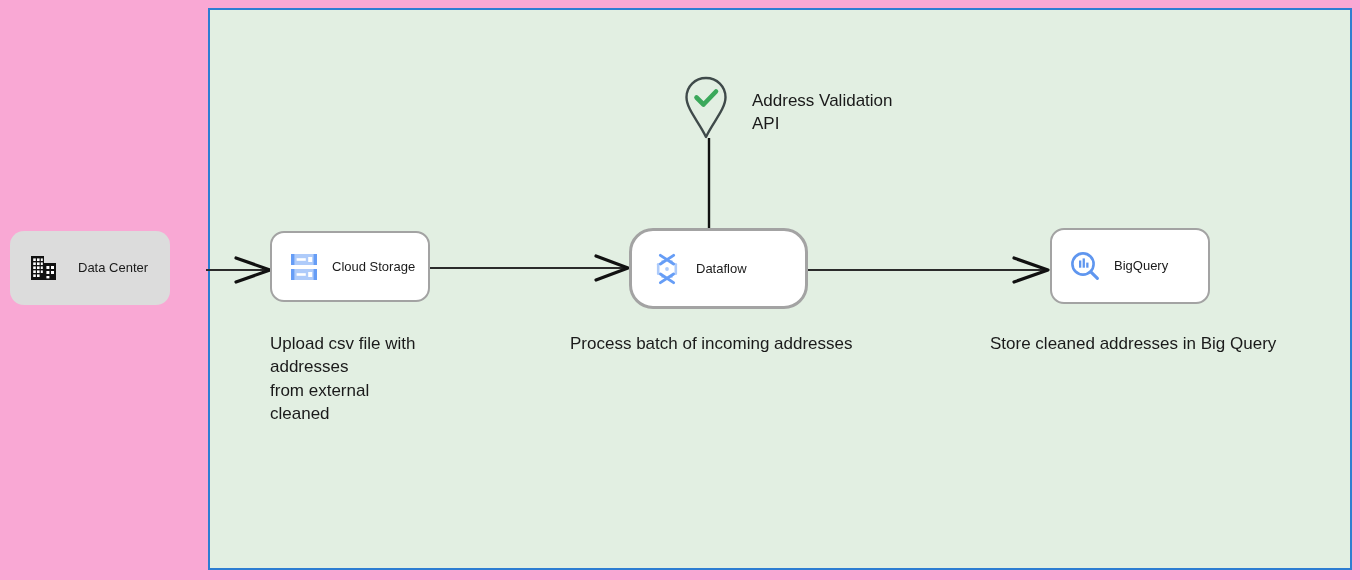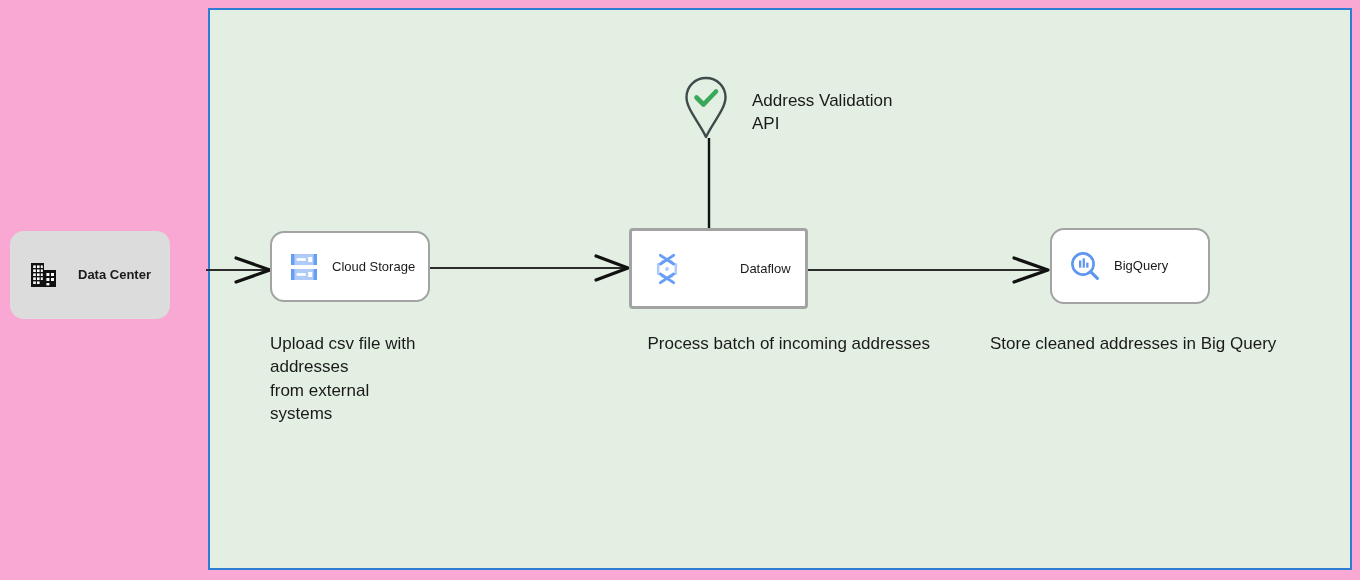--- a/index.html
+++ b/index.html
@@ -36,22 +36,21 @@
     align-items: center;
     border-radius: 12px;
   }
   .node-gcp {
     background: #ffffff;
     border: 2px solid #a3a3a3;
     border-radius: 14px;
   }
   .node-gcp.selected {
     border-width: 3px;
-    border-radius: 4px;
-    gap: 44px;
+    border-radius: 24px;
   }
   .node-onprem {
     background: #dcdcdc;
     border: none;
     border-radius: 14px;
   }
   .node-icon {
     flex: 0 0 auto;
     display: flex;
     align-items: center;
@@ -59,23 +58,22 @@
   }
   .node-label {
     font-size: 13px;
     color: #1a1a1a;
     white-space: nowrap;
     line-height: 1.2;
   }
 
   
   #node-data-center {
-    left: 10px;  top: 231px;  width: 160px; height: 88px;
+    left: 10px;  top: 231px;  width: 160px; height: 74px;
     padding-left: 20px;
-    font-weight: bold;
   }
   #node-data-center .node-label { margin-left: 20px; }
 
   #node-cloud-storage {
     left: 270px; top: 231px; width: 160px; height: 71px;
     padding-left: 18px;
   }
   #node-cloud-storage .node-label { margin-left: 14px; }
 
   #node-dataflow {
@@ -115,21 +113,21 @@
 
   
   .caption {
     position: absolute;
     font-size: 17px;
     color: #1a1a1a;
     line-height: 1.38;
     white-space: pre-line;
   }
   #caption-upload   { left: 270px;  top: 332px; width: 230px; }
-  #caption-process  { left: 570px;  top: 332px; width: 360px; text-align: right; }
+  #caption-process  { left: 570px;  top: 332px; width: 360px; }
   #caption-store    { left: 990px;  top: 332px; width: 360px; }
 </style>
 </head>
 <body>
 
 <div id="canvas">
 
   <div id="cloud-boundary"></div>
 
   <svg class="connector" style="left:200px; top:248px;" width="90" height="44" viewBox="0 0 90 44">
@@ -253,17 +251,17 @@
 
         <path d="M 20.8 20.8 L 27.4 27.4" stroke="#5f96ef" stroke-width="3.1" stroke-linecap="round" fill="none"></path>
       </svg>
     </span>
     <span class="node-label">BigQuery</span>
   </div>
 
   <div class="caption" id="caption-upload">Upload csv file with
 addresses
 from external
-systems</div>
+cleaned</div>
   <div class="caption" id="caption-process">Process batch of incoming addresses</div>
   <div class="caption" id="caption-store">Store cleaned addresses in Big Query</div>
 
 </div>
 
 </body></html>

